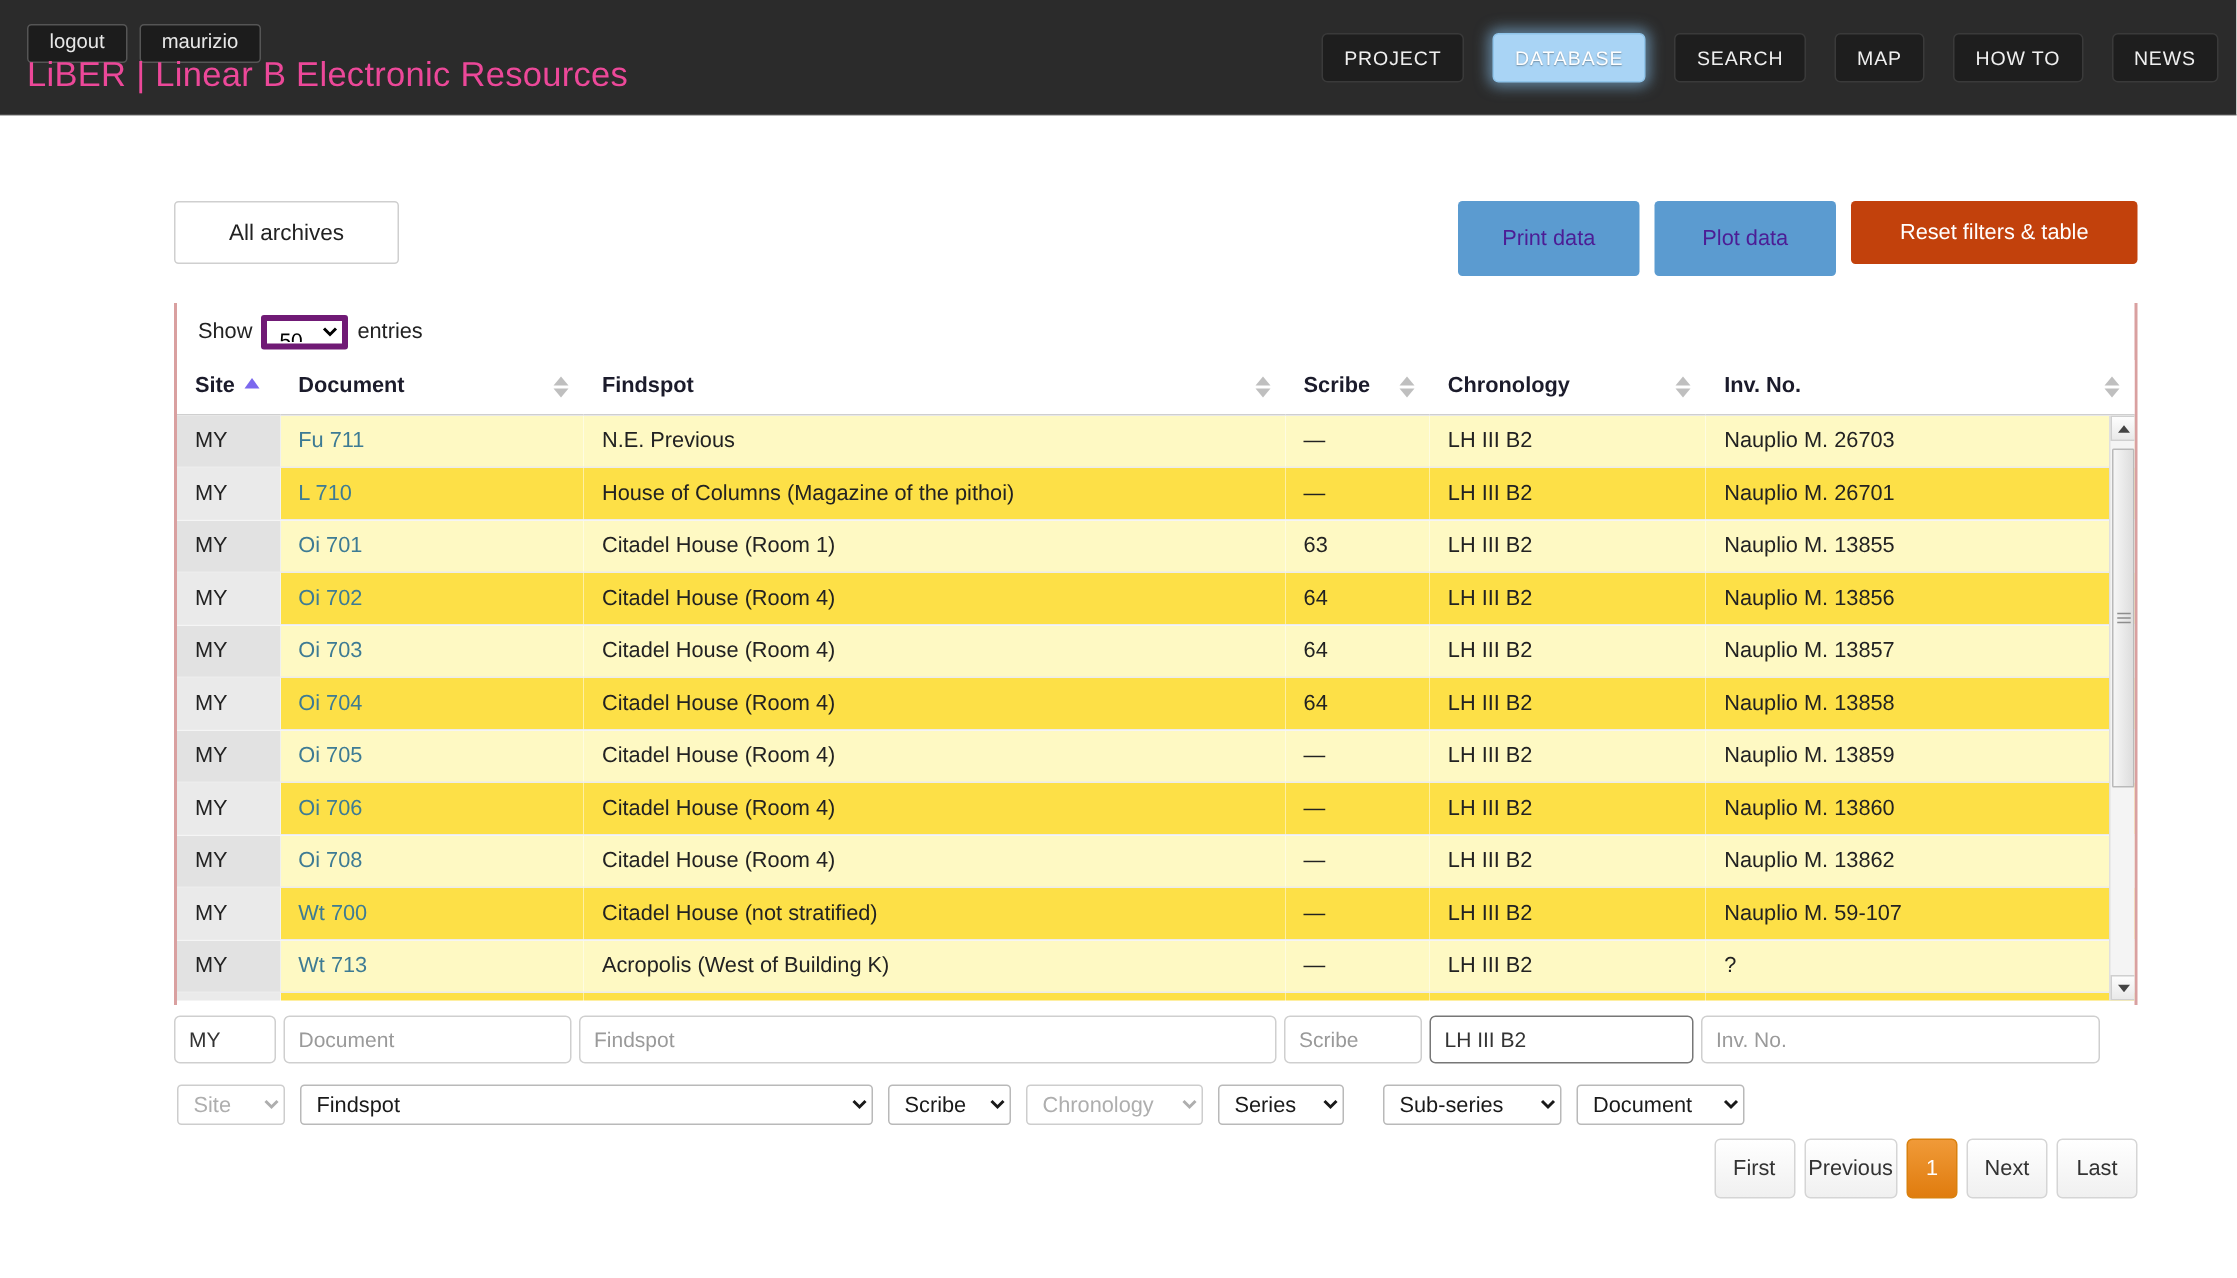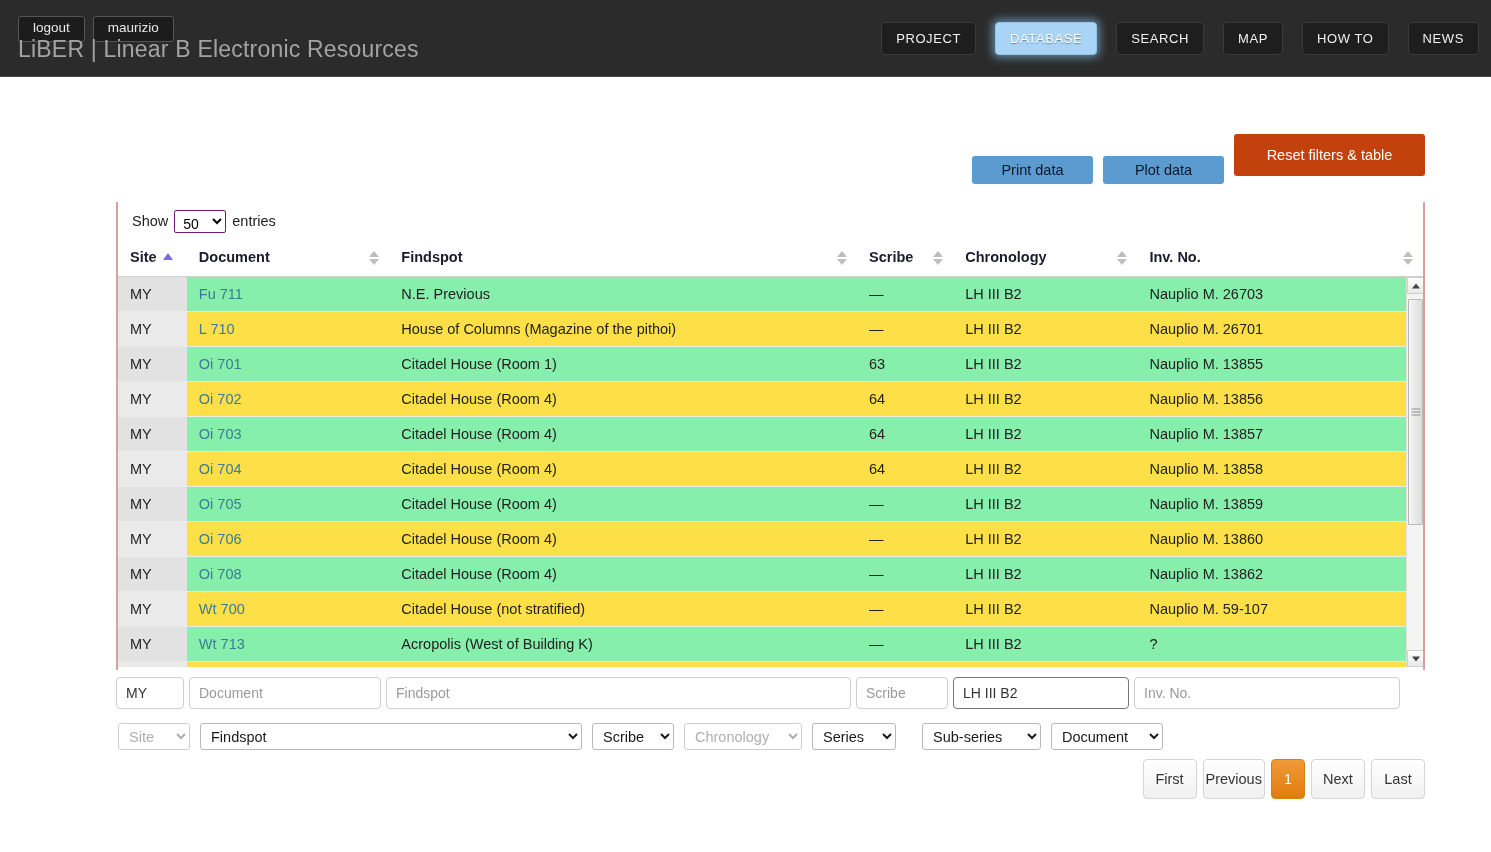--- a/index.html
+++ b/index.html
@@ -29,21 +29,21 @@
     border-radius: 3px;
     color: #e8e8e8;
     font-size: 13.5px;
     padding: 4px 14px 5px 14px;
     line-height: 1.1;
     cursor: pointer;
   }
   .brand {
     position: absolute;
     left: 18px; top: 36px;
-    color: #a3a3a3;
+    color: #ec4899;
     font-size: 23px;
     letter-spacing: 0.2px;
     white-space: nowrap;
   }
 
   .mainnav {
     position: absolute;
     right: 12px; top: 22px;
     display: flex; gap: 19px;
     align-items: center;
@@ -83,24 +83,23 @@
     font-size: 15px; color: #222;
     cursor: pointer;
   }
   .action-btns {
     position: absolute; right: 66px; top: 0;
     display: flex; gap: 10px;
   }
   .btn-blue {
     background: #5b9bd0;
     border: none; border-radius: 3px;
-    color: #0f172a; font-size: 14.5px;
-    width: 121px; height: 28px;
-    cursor: pointer;
-    margin-top: 22px;
+    color: #4c1d95; font-size: 14.5px;
+    width: 121px; height: 50px;
+    cursor: pointer;
   }
   .btn-orange {
     background: #c2410c;
     border: none; border-radius: 3px;
     color: #fff; font-size: 14.5px;
     width: 191px; height: 42px;
     cursor: pointer;
   }
 
   
@@ -115,21 +114,21 @@
   .show-entries {
     height: 38px;
     display: flex; align-items: center;
     padding-left: 14px;
     font-size: 14.5px; color: #222;
     gap: 6px;
   }
   .len-select {
     font-family: "Liberation Sans", sans-serif;
     font-size: 14px;
-    border: 1px solid #701a75;
+    border: 4px solid #701a75;
     border-radius: 2px;
     background: #fff;
     height: 23px;
     padding: 4px 2px 1px 4px;
   }
 
   table.dt { width: 100%; border-collapse: collapse; table-layout: fixed; }
   table.dt thead th {
     text-align: left;
     font-size: 14.5px;
@@ -168,21 +167,21 @@
   }
   table.dt tbody td {
     font-size: 14.5px;
     color: #222;
     padding: 9px 0 9px 12px;
     border-bottom: 1px solid #ececec;
     white-space: nowrap;
     overflow: hidden;
     text-overflow: ellipsis;
   }
-  tbody tr.odd td { background: #86efac; }
+  tbody tr.odd td { background: #fef9c3; }
   tbody tr.even td { background: #fde047; }
   tbody tr td.col-site { background: #e2e2e2; }
   tbody tr.even td.col-site { background: #eaeaea; }
   td.col-doc a { color: #3d7b94; text-decoration: none; cursor: pointer; }
   td.col-scribe { text-align: left; }
 
   
   .c-site { width: 68px; }
   .c-doc  { width: 200px; }
   .c-find { width: 462px; }
@@ -319,20 +318,21 @@
     <button class="navbtn">SEARCH</button>
     <button class="navbtn">MAP</button>
     <button class="navbtn">HOW TO</button>
     <button class="navbtn">NEWS</button>
   </nav>
 </div>
 
 <div class="content">
 
   <div class="toolbar-row">
+    <button class="all-archives">All archives</button>
     <div class="action-btns">
       <button class="btn-blue">Print data</button>
       <button class="btn-blue">Plot data</button>
       <button class="btn-orange">Reset filters &amp; table</button>
     </div>
   </div>
 
   <div class="panel">
 
     <div class="show-entries">

